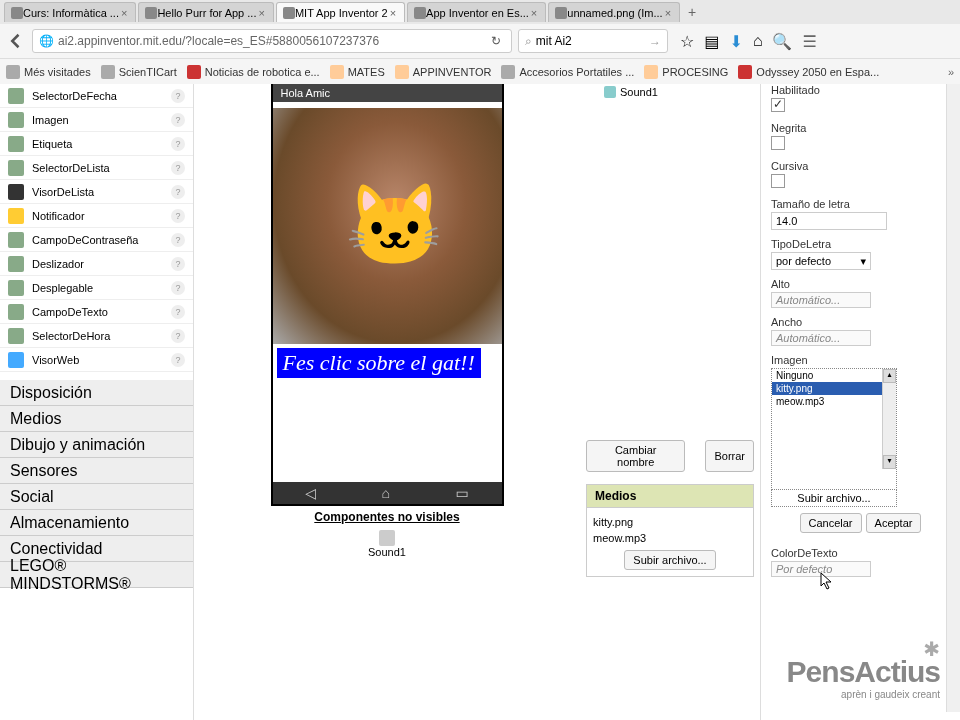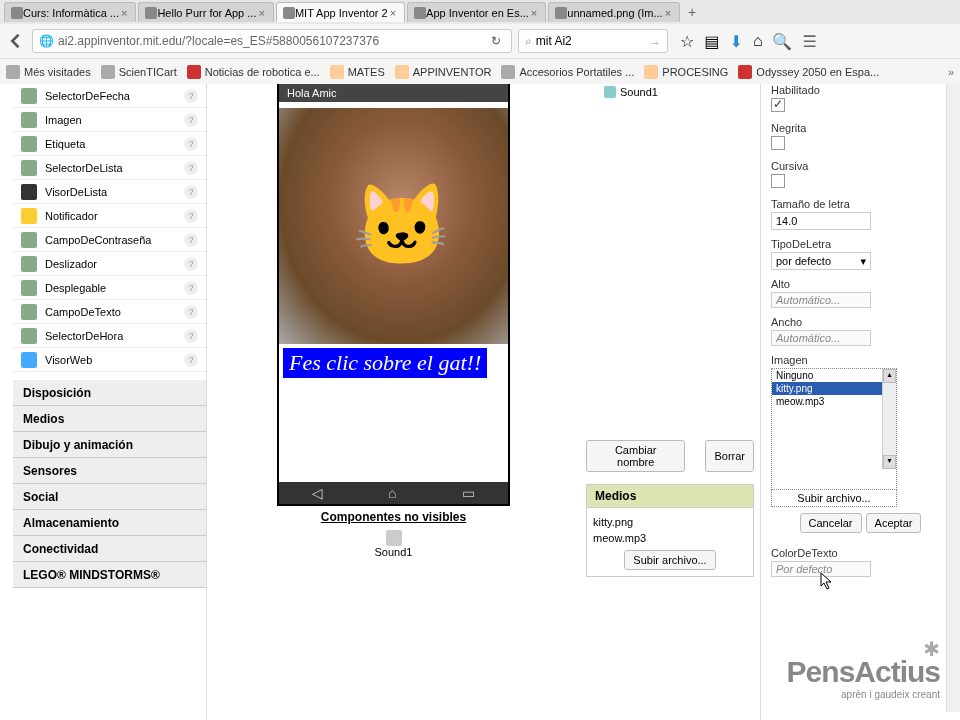--- a/index.html
+++ b/index.html
@@ -26,25 +26,25 @@
 
   .bookmarks-row { display: flex; align-items: center; height: 26px; padding: 0 6px; gap: 10px; font-size: 11px; background: #f5f5f5; border-top: 1px solid #ddd; }
   .bookmark { display: flex; align-items: center; gap: 4px; color: #333; white-space: nowrap; }
   .bookmark-icon { width: 14px; height: 14px; background: #aaa; border-radius: 2px; }
   .bookmark-icon.red { background: #c33; }
   .bookmark-icon.folder { background: #fc9; }
   .bookmarks-more { margin-left: auto; color: #666; }
 
   .content-row { display: flex; position: absolute; top: 84px; bottom: 0; left: 0; right: 0; background: #fff; }
 
-  .palette { width: 194px; border-right: 1px solid #ddd; overflow: hidden; margin-left: 13px; }
+  .palette { width: 194px; border-right: 1px solid #ddd; overflow: hidden; }
   .palette-item { display: flex; align-items: center; height: 24px; padding: 0 8px; font-size: 11px; border-bottom: 1px solid #eee; gap: 8px; }
   .palette-item .p-icon { width: 16px; height: 16px; background: #8a8; border-radius: 2px; flex-shrink: 0; }
   .palette-item .p-help { margin-left: auto; width: 14px; height: 14px; border-radius: 50%; background: #eee; color: #999; font-size: 9px; display: flex; align-items: center; justify-content: center; }
-  .palette-category { height: 26px; background: #eee; border-bottom: 1px solid #ccc; padding: 0 10px; font-size: 12px; font-weight: bold; display: flex; align-items: center; }
+  .palette-category { height: 26px; background: #eee; border-bottom: 1px solid #ccc; padding: 0 10px; font-size: 16px; font-weight: normal; display: flex; align-items: center; }
 
   .viewer { flex: 1; padding: 0 20px; position: relative; }
   .phone-frame { width: 233px; margin: 0 auto; background: #000; padding: 0 2px 2px 2px; }
   .phone-title { background: #444; color: #fff; font-size: 11px; padding: 3px 8px; }
   .phone-screen { background: #fff; height: 380px; overflow: hidden; }
   .cat-image { width: 246px; height: 236px; margin: 6px auto 0 auto; background: radial-gradient(ellipse at 50% 40%, #b8866a 0%, #8a5a3a 40%, #6a4a2a 70%, #aaa 100%); display: flex; align-items: center; justify-content: center; font-size: 80px; }
   .cat-caption { background: #0000ff; color: #fff; font-style: italic; font-family: "Times New Roman", serif; font-size: 22px; padding: 2px 6px; margin: 4px 0 0 4px; display: inline-block; }
   .phone-nav { height: 22px; background: #333; display: flex; justify-content: space-around; align-items: center; color: #ccc; font-size: 14px; }
   .nonvisible { text-align: center; font-size: 12px; font-weight: bold; margin-top: 4px; text-decoration: underline; }
   .sound-comp { text-align: center; margin-top: 6px; }
@@ -60,21 +60,21 @@
   .media-header { background: #dde5b4; border: 1px solid #ccc; padding: 4px 8px; font-size: 12px; font-weight: bold; }
   .media-list { border: 1px solid #ccc; border-top: none; padding: 6px; background: #fff; }
   .media-item { font-size: 11px; padding: 2px 0; }
   .media-upload { text-align: center; margin-top: 4px; }
 
   .properties { width: 200px; border-left: 1px solid #ddd; padding: 0 10px; font-size: 11px; overflow: visible; }
   .prop-group { margin-bottom: 8px; }
   .prop-label { color: #333; margin-bottom: 2px; }
   .prop-check { width: 14px; height: 14px; border: 1px solid #999; display: inline-block; background: #fff; position: relative; }
   .prop-check.checked::after { content: "✓"; position: absolute; top: -2px; left: 1px; font-size: 12px; color: #333; }
-  .prop-input { width: 100px; height: 18px; border: 1px solid #ccc; padding: 0 4px; font-size: 11px; }
+  .prop-input { width: 116px; height: 18px; border: 1px solid #ccc; padding: 0 4px; font-size: 11px; }
   .prop-select { width: 100px; height: 18px; border: 1px solid #ccc; padding: 0 4px; font-size: 11px; display: flex; align-items: center; justify-content: space-between; }
   .prop-readonly { width: 100px; border: 1px solid #ccc; padding: 1px 4px; font-size: 11px; background: #fafafa; font-style: italic; color: #888; }
 
   .asset-picker { border: 1px dotted #888; width: 126px; background: #fff; position: relative; }
   .asset-list { height: 120px; overflow: hidden; }
   .asset-item { padding: 1px 4px; font-size: 10px; }
   .asset-item.selected { background: #2a5db0; color: #fff; }
   .asset-scroll { position: absolute; right: 0; top: 0; bottom: 20px; width: 14px; background: #eee; border-left: 1px solid #ccc; }
   .asset-scroll-btn { height: 14px; background: #ddd; border: 1px solid #bbb; font-size: 8px; text-align: center; }
   .asset-upload-btn { text-align: center; padding: 2px 0; font-size: 11px; border-top: 1px solid #ddd; }

